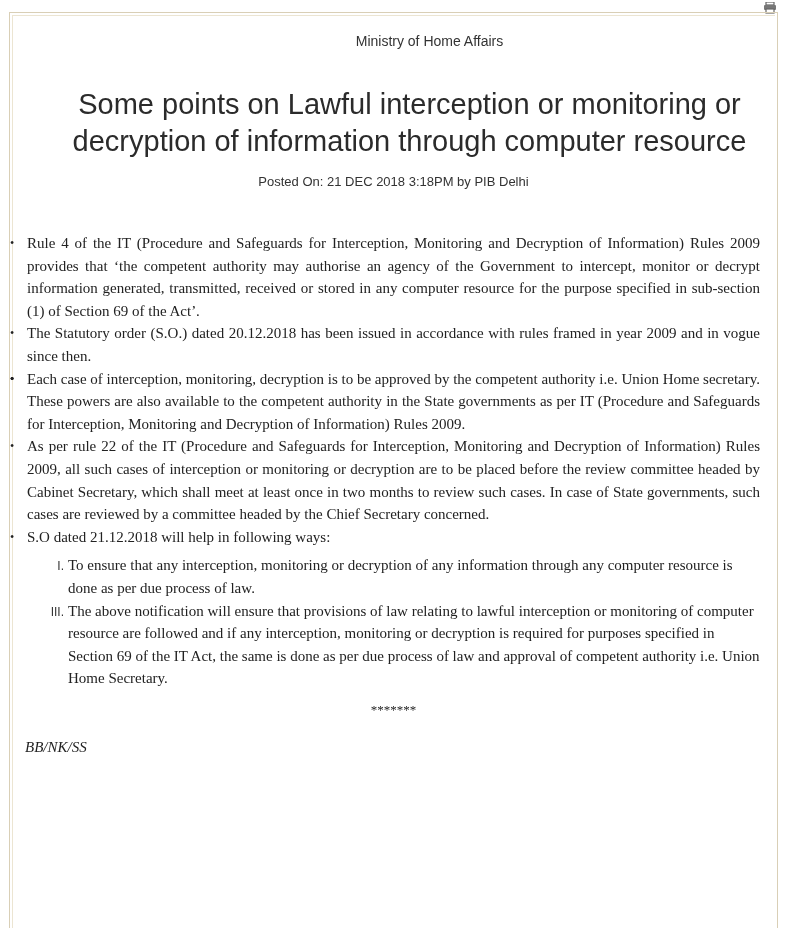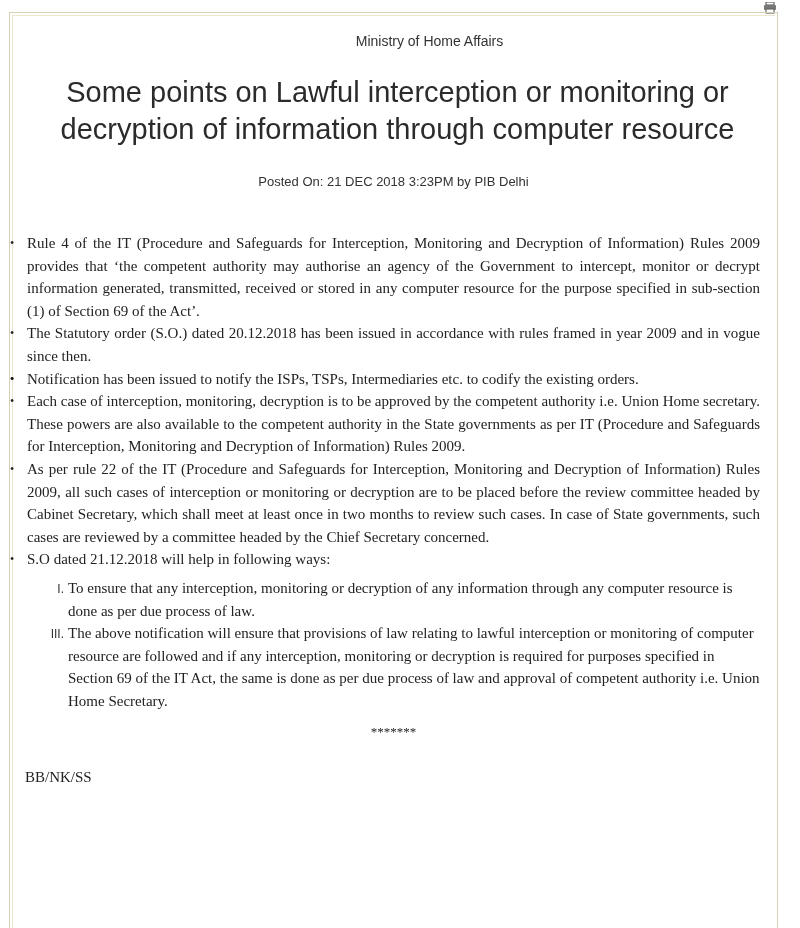--- a/index.html
+++ b/index.html
@@ -53,21 +53,21 @@
     .title {
       position: absolute;
       top: 70px;
       left: 20px;
       width: 747px;
       text-align: center;
       font-family: "Liberation Sans", sans-serif;
       font-size: 29px;
       line-height: 37px;
       color: #2b2b2b;
-      margin: 4px;
+      margin: 16px;
       font-weight: normal;
     }
     .posted {
       position: absolute;
       top: 174px;
       left: 0;
       width: 787px;
       text-align: center;
       font-family: "Liberation Sans", sans-serif;
       font-size: 13px;
@@ -118,22 +118,23 @@
       top: 1px;
       white-space: nowrap;
     }
     .stars {
       text-align: center;
       margin-top: 9px;
       font-size: 13px;
       letter-spacing: 0px;
     }
     .signoff {
-      margin-top: 22px;
+      margin-top: 15px;
       margin-left: -2px;
+      font-style: italic;
     }
   </style>
 </head>
 <body>
 
 <div class="print-icon">
   <svg width="14" height="12" viewBox="0 0 14 12">
     <rect x="3" y="0" width="8" height="3" fill="none" stroke="#666" stroke-width="1.2"></rect>
     <rect x="1" y="3" width="12" height="5" rx="1" fill="#777"></rect>
     <rect x="3" y="7" width="8" height="4" fill="#fff" stroke="#666" stroke-width="1.2"></rect>
@@ -141,28 +142,28 @@
 </div>
 
 <div class="frame">
   <div class="frame-inner"></div>
 </div>
 
 <div class="ministry">Ministry of Home Affairs</div>
 
 <h1 class="title">Some points on Lawful interception or monitoring or decryption of information through computer resource</h1>
 
-<div class="posted">Posted On: 21 DEC 2018 3:23PM by PIB Delhi</div>
+<div class="posted">Posted On: 21 DEC 2018 3:18PM by PIB Delhi</div>
 
 <div class="content">
   <ul class="points">
     <li><span class="bullet">•</span><span>Rule 4 of the IT (Procedure and Safeguards for Interception, Monitoring and Decryption of Information) Rules 2009 provides that ‘the competent authority may authorise an agency of the Government to intercept, monitor or decrypt information generated, transmitted, received or stored in any computer resource for the purpose specified in sub-section (1) of Section 69 of the Act’.</span></li>
     <li><span class="bullet">•</span><span>The Statutory order (S.O.) dated 20.12.2018 has been issued in accordance with rules framed in year 2009 and in vogue since then.</span></li>
     <li><span class="bullet">•</span></li>
-    <li><span class="bullet">•</span><span>Notification has been issued to notify the ISPs, TSPs, Intermediaries etc. to codify the existing orders.</span></li>
+    <li><span class="bullet">•</span></li>
     <li><span class="bullet">•</span><span>Each case of interception, monitoring, decryption is to be approved by the competent authority i.e. Union Home secretary. These powers are also available to the competent authority in the State governments as per IT (Procedure and Safeguards for Interception, Monitoring and Decryption of Information) Rules 2009.</span></li>
     <li><span class="bullet">•</span><span>As per rule 22 of the IT (Procedure and Safeguards for Interception, Monitoring and Decryption of Information) Rules 2009, all such cases of interception or monitoring or decryption are to be placed before the review committee headed by Cabinet Secretary, which shall meet at least once in two months to review such cases. In case of State governments, such cases are reviewed by a committee headed by the Chief Secretary concerned.</span></li>
     <li><span class="bullet">•</span><span>S.O dated 21.12.2018 will help in following ways:</span>
       <ol class="ways">
         <li><span class="num">I.</span><span>To ensure that any interception, monitoring or decryption of any information through any computer resource is done as per due process of law.</span></li>
         <li><span class="num">III.</span><span>The above notification will ensure that provisions of law relating to lawful interception or monitoring of computer resource are followed and if any interception, monitoring or decryption is required for purposes specified in Section 69 of the IT Act, the same is done as per due process of law and approval of competent authority i.e. Union Home Secretary.</span></li>
       </ol>
     </li>
   </ul>
   <div class="stars">*******</div>

